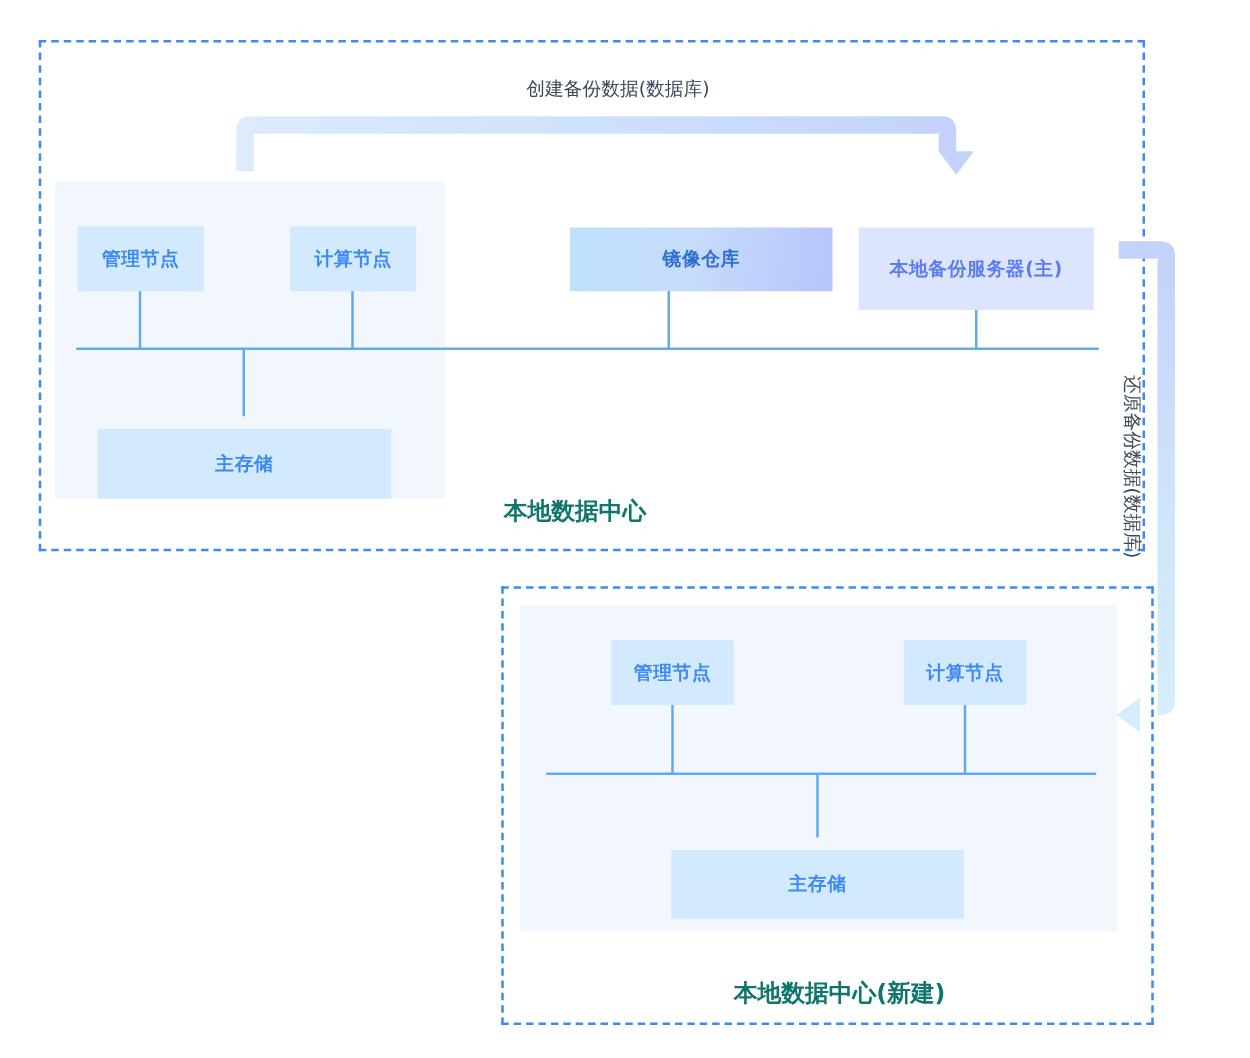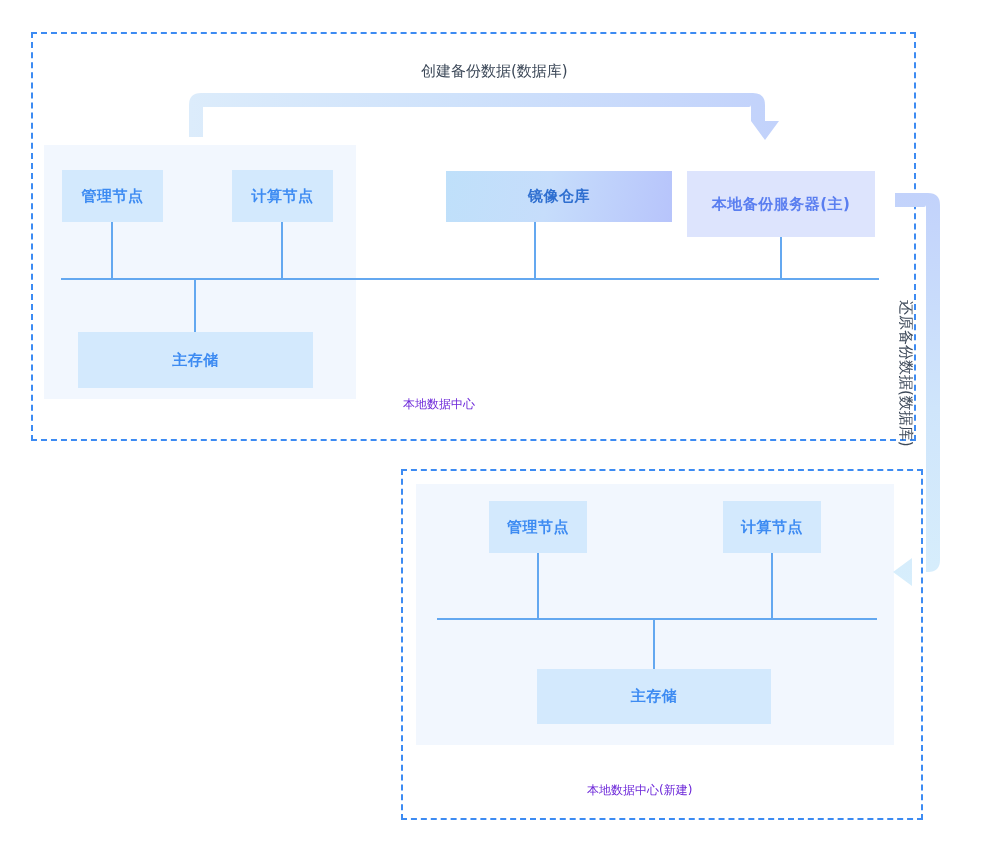--- a/index.html
+++ b/index.html
@@ -62,37 +62,38 @@
     position: absolute;
     display: flex;
     align-items: center;
     justify-content: center;
     color: #3d8bf2;
     font-size: 15px;
     font-weight: bold;
     letter-spacing: 0.5px;
     box-sizing: border-box;
     white-space: nowrap;
+    margin-top: 11px;
   }
   .node.plain {
     background: #d3e9fd;
   }
   .node.lavender {
     background: #dde4fd;
     color: #5a7ef0;
   }
   .node.gradient {
     background: linear-gradient(100deg, #bfe0fa 0%, #c6ddfb 45%, #b7c4fb 100%);
     color: #2f6fd0;
   }
 
   
   #node-mgmt-1   { left: 62px;  top: 170px; width: 101px; height: 52px; }
   #node-compute-1{ left: 232px; top: 170px; width: 101px; height: 52px; }
-  #node-registry { left: 446px; top: 171px; width: 226px; height: 51px; }
+  #node-registry { left: 456px; top: 171px; width: 210px; height: 51px; }
   #node-backup   { left: 687px; top: 171px; width: 188px; height: 66px; }
   #node-storage-1{ left: 78px;  top: 332px; width: 235px; height: 56px; }
 
   
   #node-mgmt-2   { left: 489px; top: 501px; width: 98px;  height: 52px; }
   #node-compute-2{ left: 723px; top: 501px; width: 98px;  height: 52px; }
   #node-storage-2{ left: 537px; top: 669px; width: 234px; height: 55px; }
 
   
   .line-h {
@@ -122,23 +123,23 @@
     font-size: 15px;
     color: #3c4858;
     white-space: nowrap;
     margin-left: 11px;
   }
   #cap-create   { left: 410px; top: 62px; }
   #cap-alsoacts { left: 423px; top: 140px; }
 
   .zone-title {
     position: absolute;
-    font-size: 12px;
-    font-weight: normal;
-    color: #6d28d9;
+    font-size: 19px;
+    font-weight: bold;
+    color: #0f766e;
     white-space: nowrap;
   }
   #title-local { left: 403px; top: 396px; }
   #title-new   { left: 587px; top: 782px; }
 
   #cap-restore {
     position: absolute;
     left: 915px;
     top: 300px;
     font-size: 15px;

